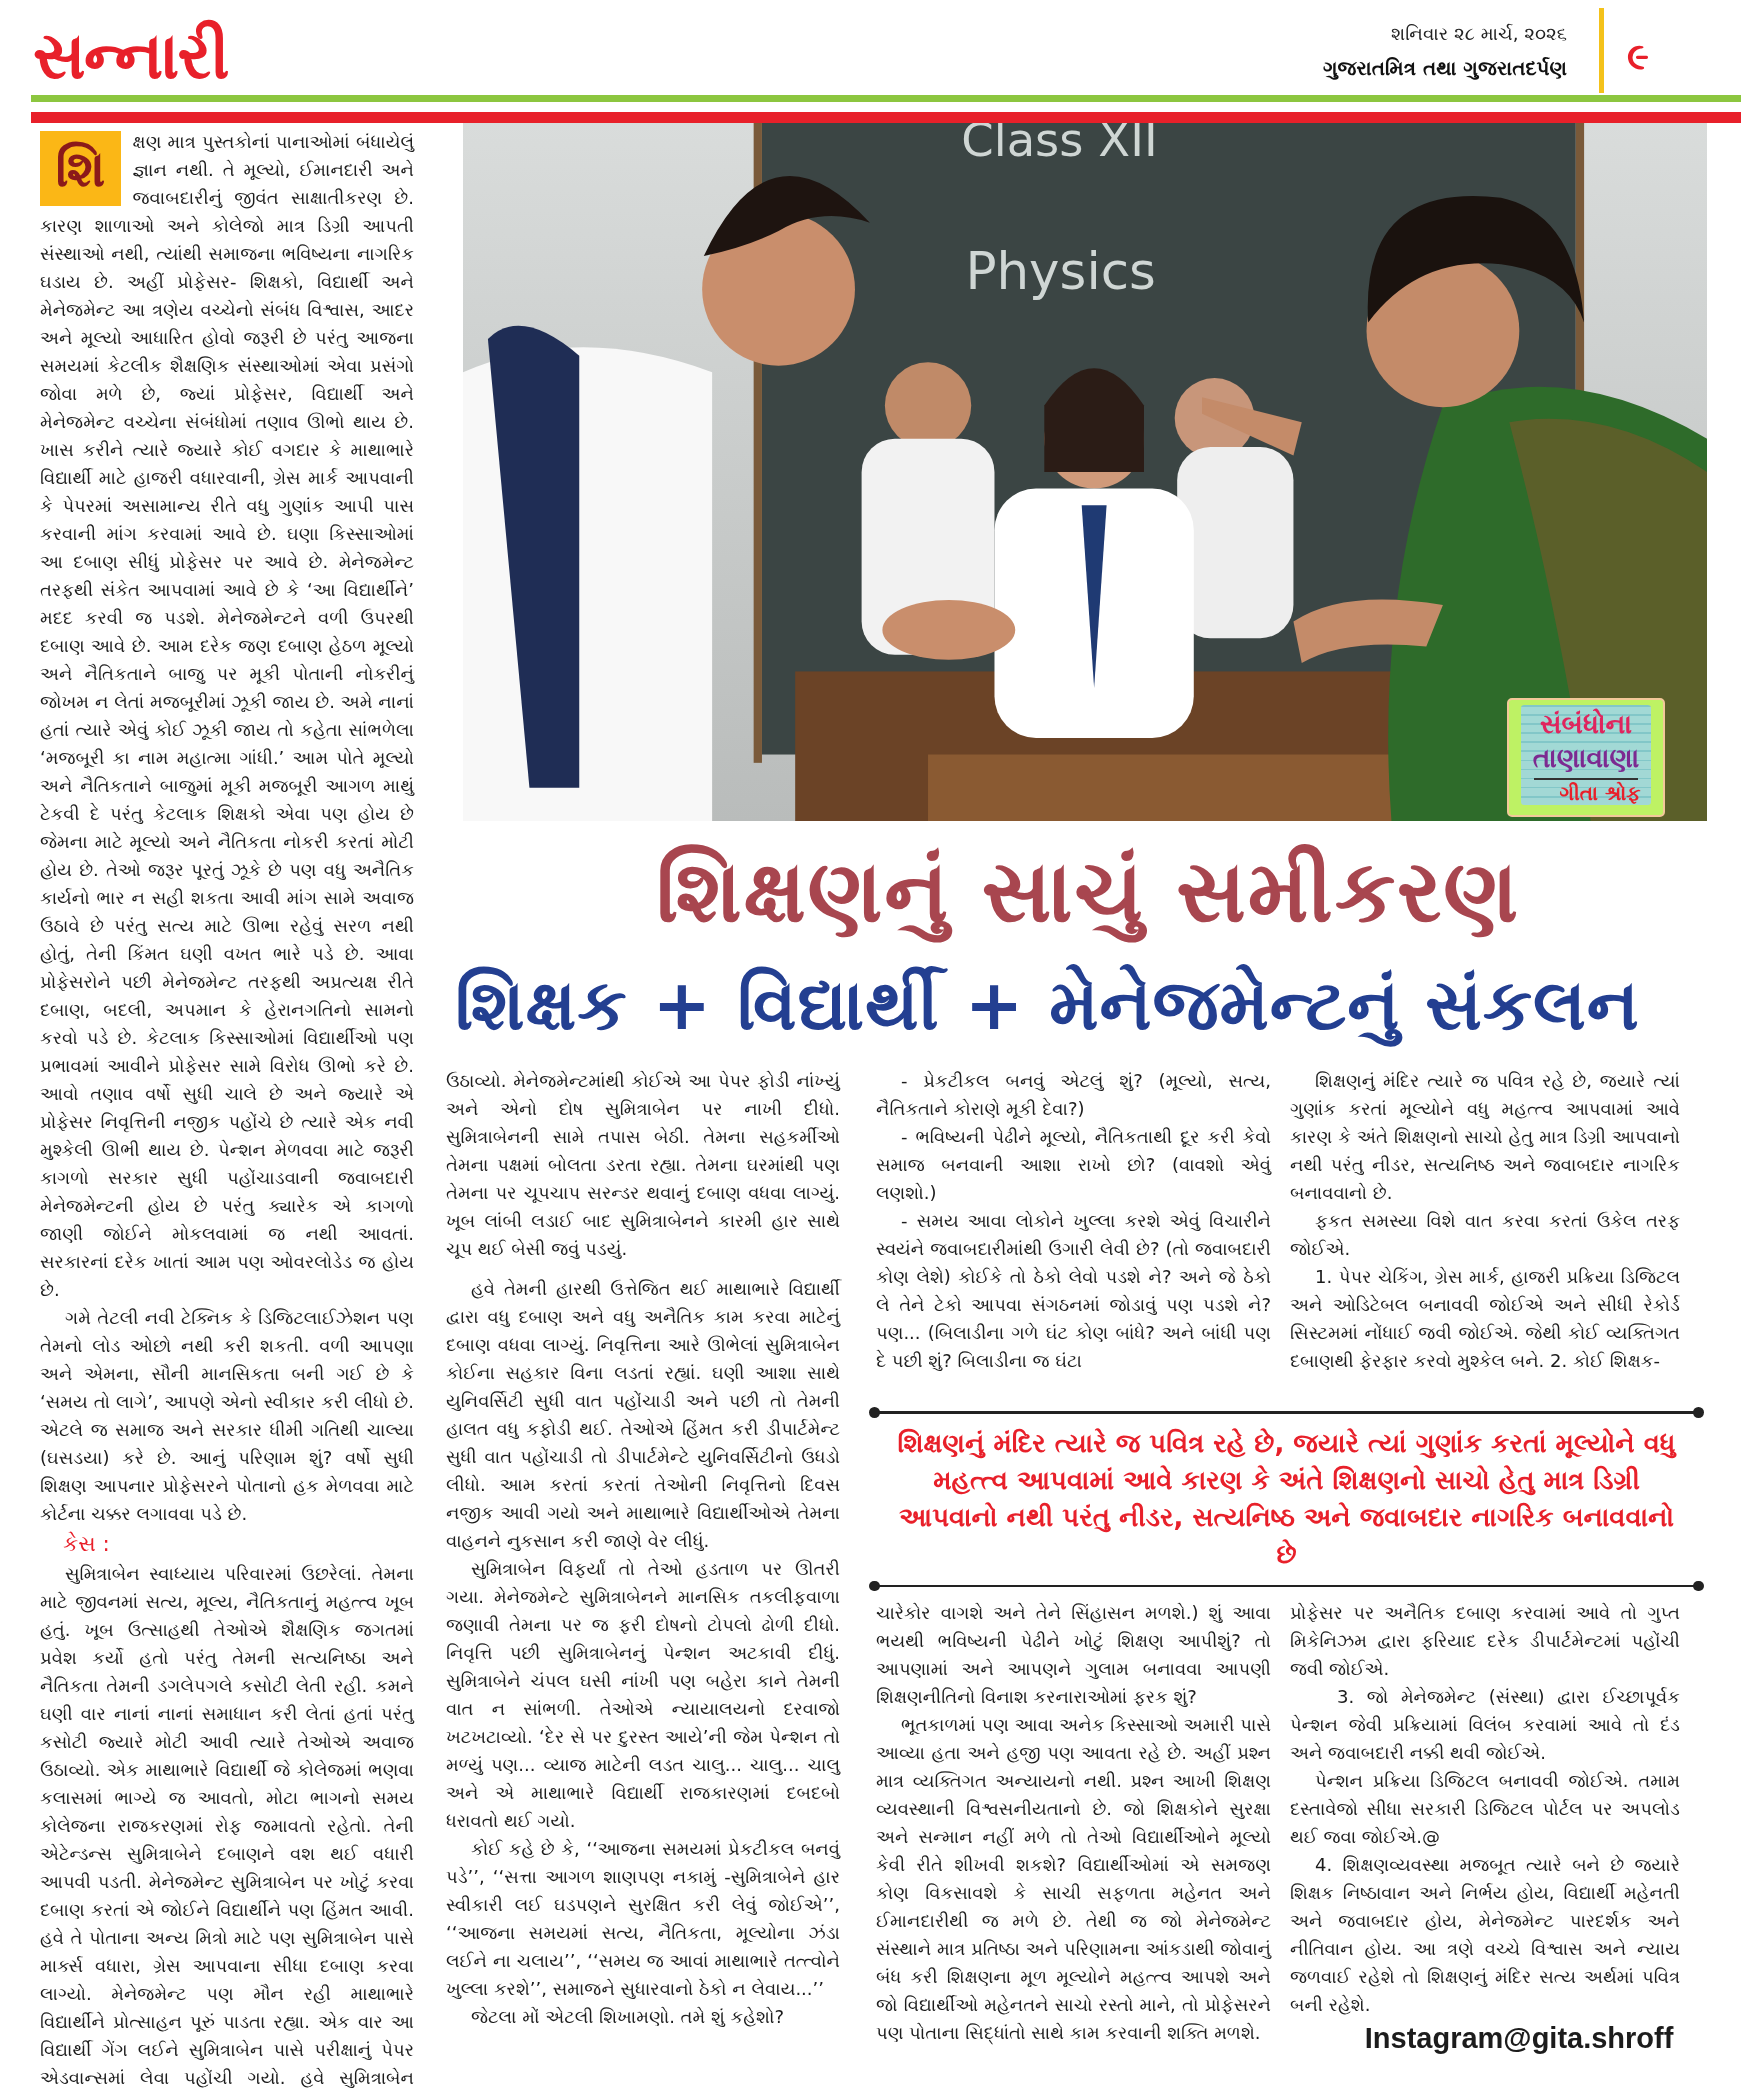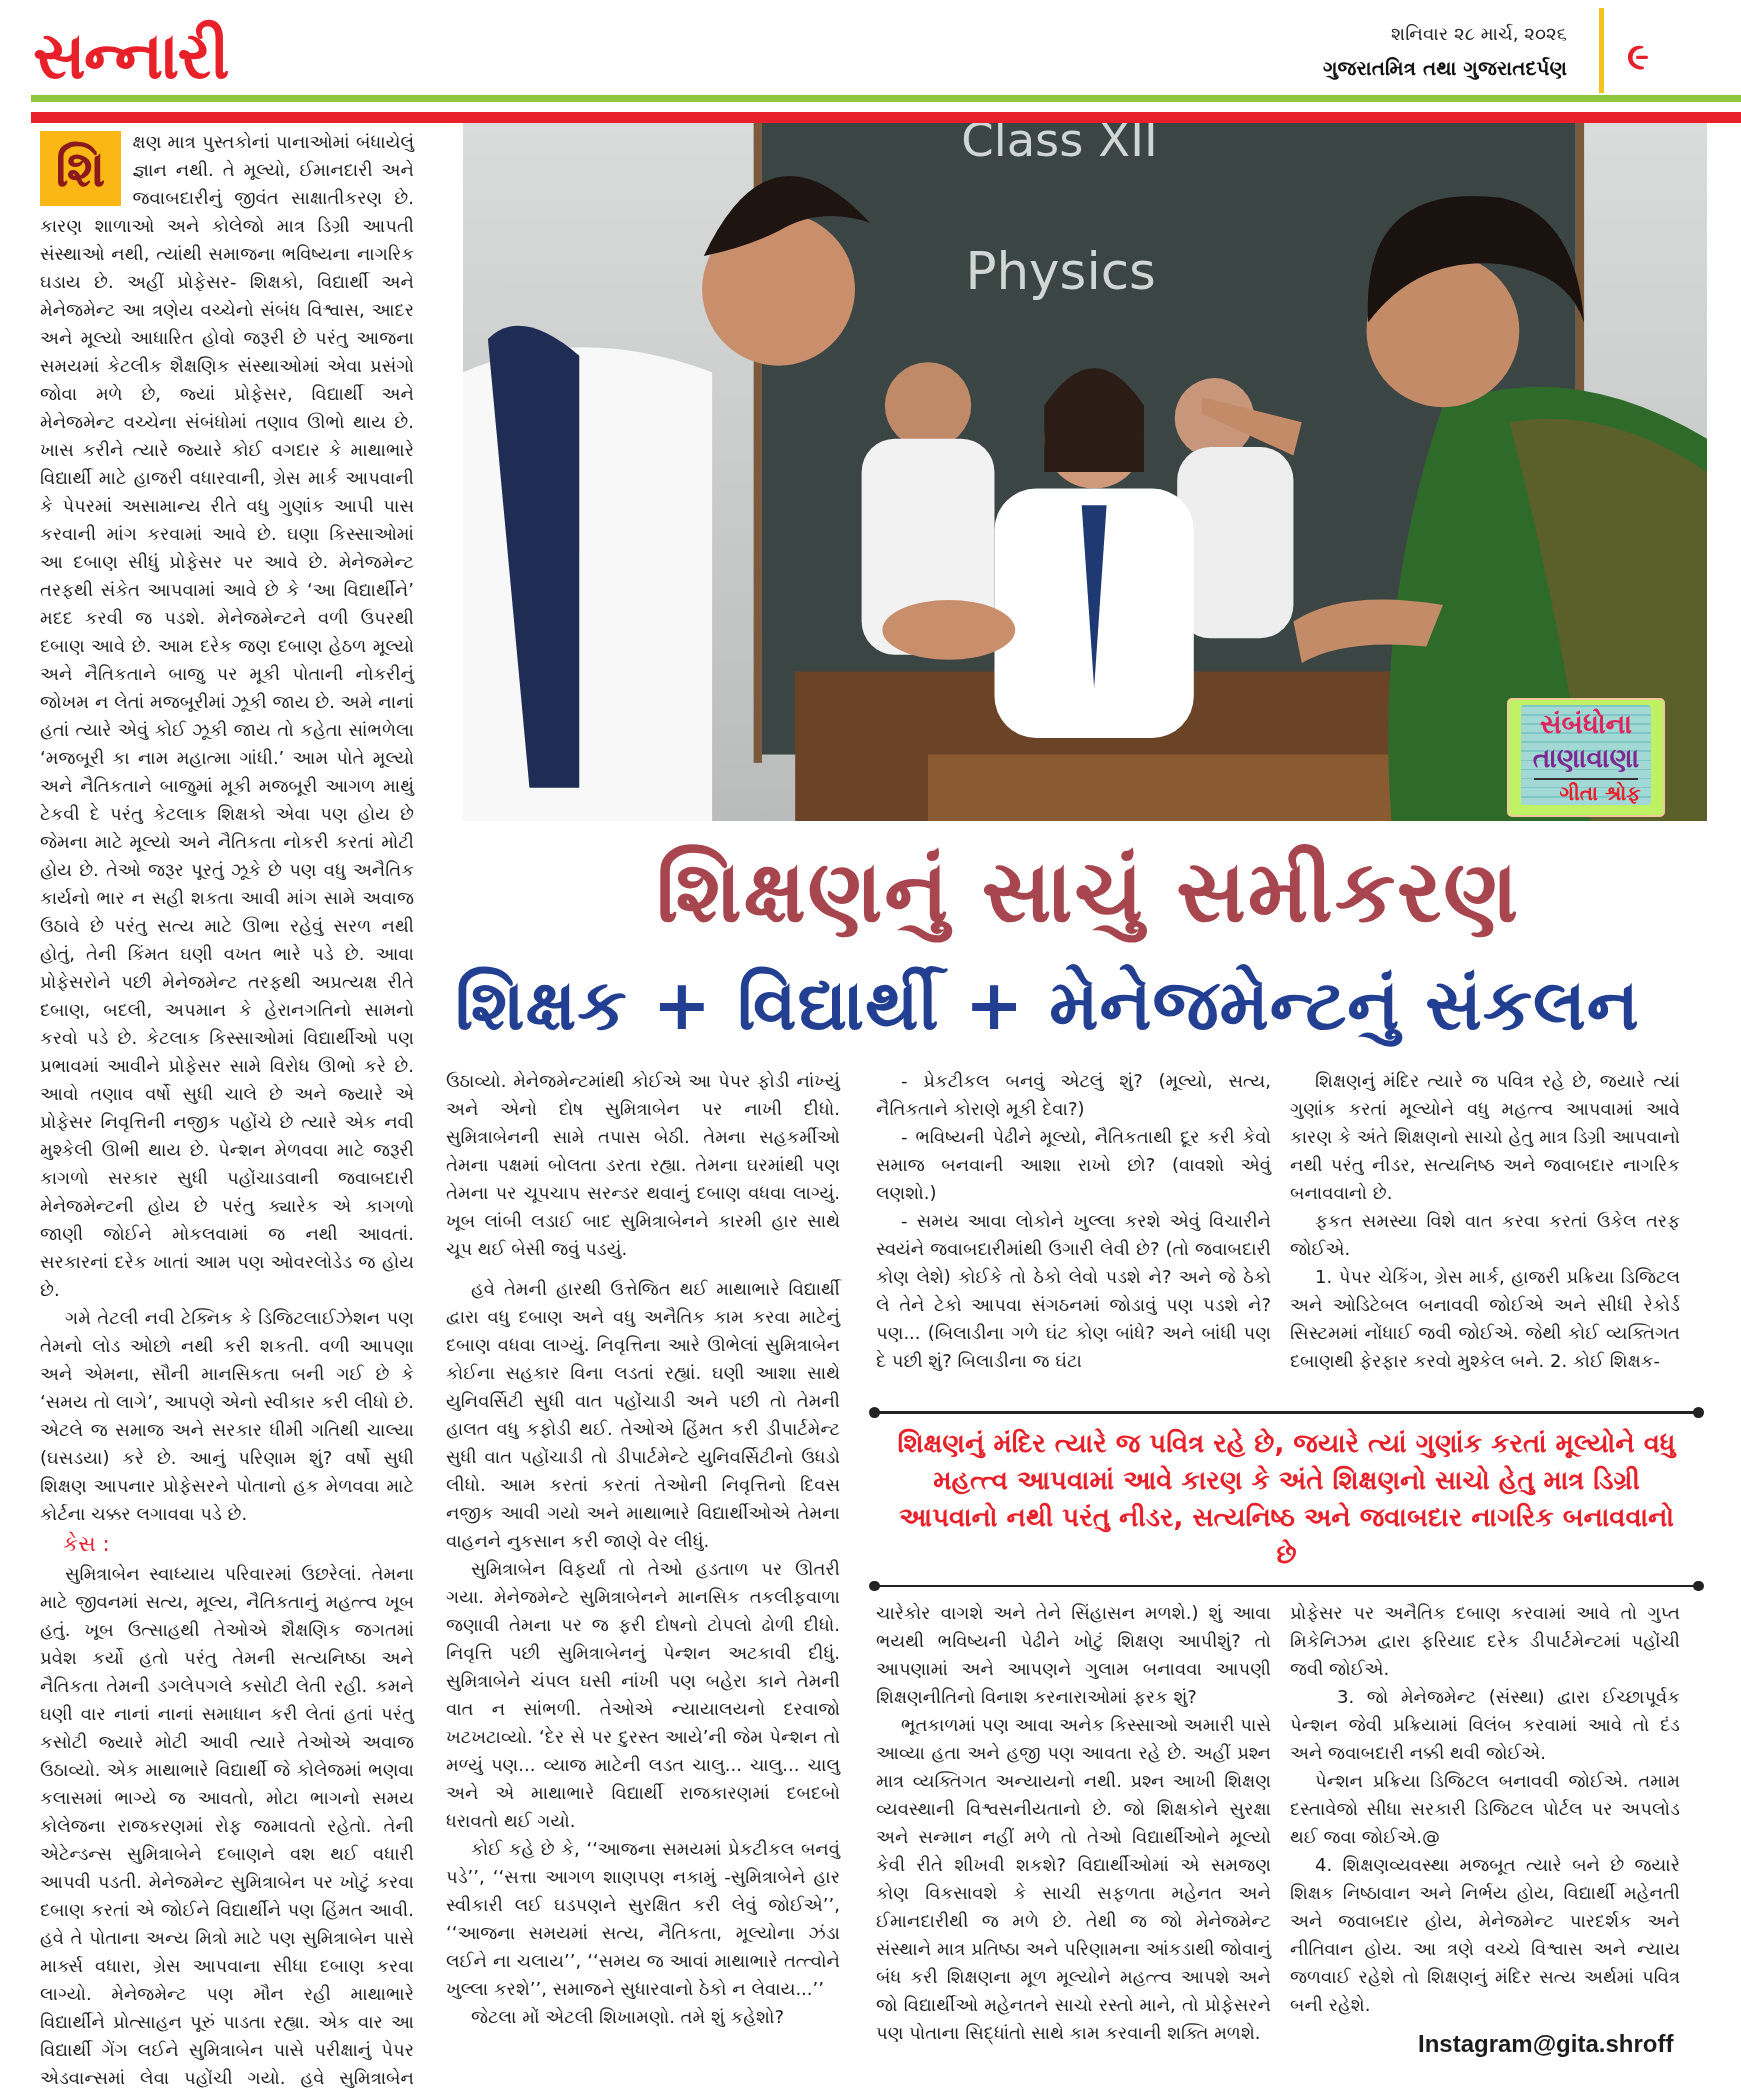--- a/index.html
+++ b/index.html
@@ -47,21 +47,21 @@
   
   .pull { position: absolute; left: 871px; top: 1406px; width: 831px; }
   .pull .rule { position: relative; height: 2.5px; background: #222; margin: 5px 0; }
   .pull .rule::before, .pull .rule::after { content: ""; position: absolute; top: -4.2px; width: 10.8px; height: 10.8px; border-radius: 50%; background: #222; }
   .pull .rule::before { left: -1.7px; }
   .pull .rule::after { right: -1.7px; }
   .pull .text { text-align: center; font-size: 26px; font-weight: bold; color: #e8202a; line-height: 37px; padding: 6.6px 16.6px; }
 
   .col-c2 { left: 876px; top: 1599px; width: 395px; }
   .col-d2 { left: 1290px; top: 1599px; width: 390px; }
-  .insta { font-family: "Liberation Sans", sans-serif; font-weight: bold; font-size: 24px; text-align: right; text-indent: 0 !important; margin-top: 11px; padding-right: 6.6px; }
+  .insta { font-family: "Liberation Sans", sans-serif; font-weight: bold; font-size: 29px; text-align: right; text-indent: 0 !important; margin-top: 5px; padding-right: 6.6px; }
 </style>
 </head>
 <body>
 
 <header class="masthead">
   <div class="brand">સન્નારી</div>
   <div class="date-line">શનિવાર ૨૮ માર્ચ, ૨૦૨૬</div>
   <div class="paper-name">ગુજરાતમિત્ર તથા ગુજરાતદર્પણ</div>
   <div class="vbar"></div>
   <div class="page-num">૯</div>

